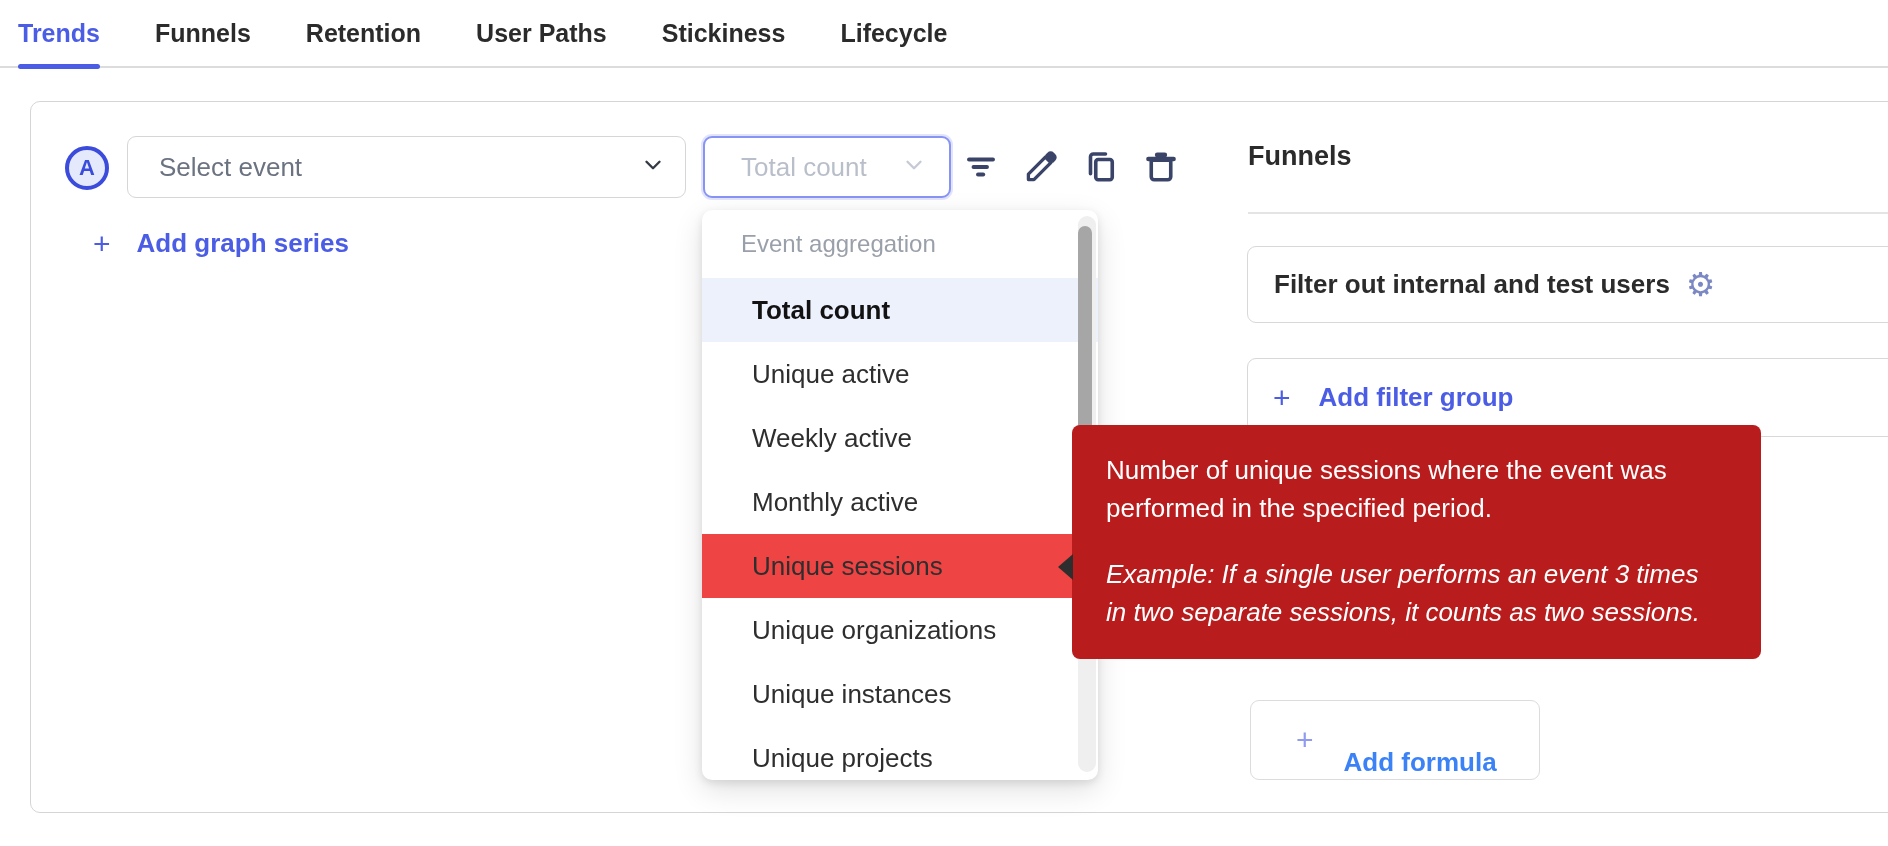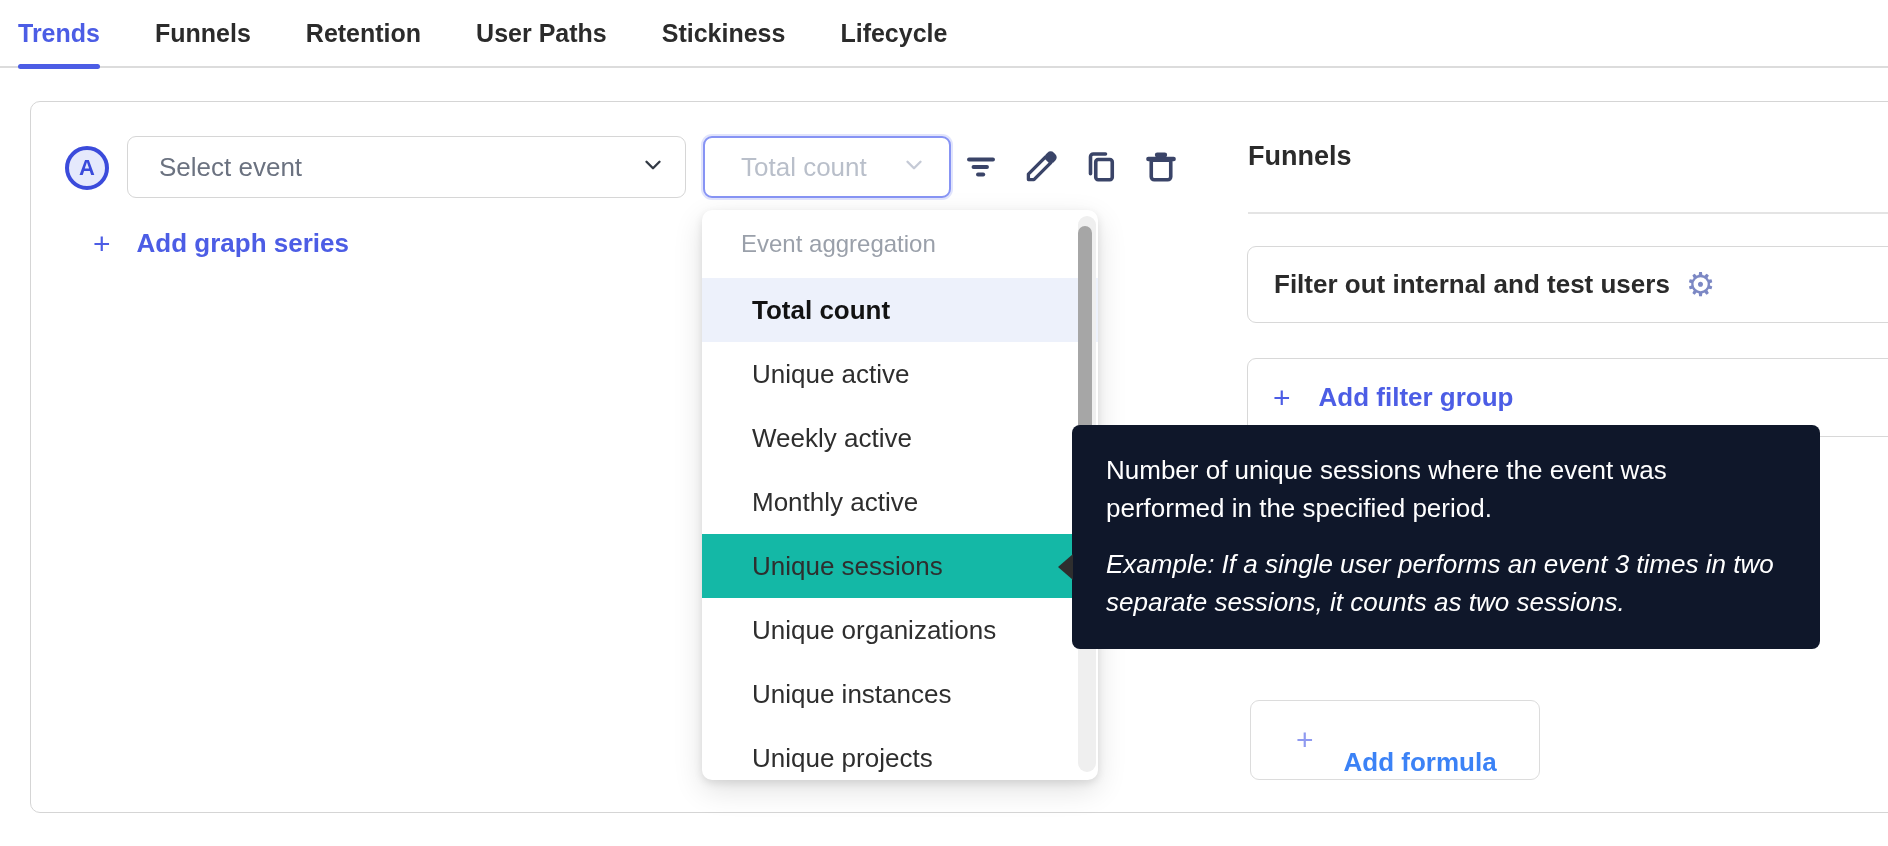--- a/index.html
+++ b/index.html
@@ -62,31 +62,31 @@
 
   
   .dropdown{position:absolute;left:702px;top:210px;width:396px;height:570px;background:#fff;
             border-radius:10px;box-shadow:0 3px 8px rgba(0,0,0,.10),0 10px 30px rgba(0,0,0,.12);
             overflow:hidden;z-index:5;}
   .dd-header{height:68px;display:flex;align-items:center;padding-left:39px;
              font-size:24px;color:#9aa0aa;box-sizing:border-box;}
   .dd-item{height:64px;display:flex;align-items:center;padding-left:50px;
            font-size:26px;color:#2e2e2e;cursor:pointer;box-sizing:border-box;}
   .dd-item.selected{background:#edf1fb;font-weight:700;color:#121212;}
-  .dd-item.hover{background:#14b8a6;}
+  .dd-item.hover{background:#ef4444;}
   .dd-track{position:absolute;right:2px;top:6px;width:18px;height:556px;
             background:#efefef;border-radius:9px;}
   .dd-thumb{position:absolute;right:4px;top:10px;width:14px;height:212px;
             background:#a6a6a6;border-radius:7px;cursor:pointer;}
 
   
-  .tooltip{position:absolute;left:1072px;top:425px;width:748px;box-sizing:border-box;
-           background:#0f172a;color:#fff;border-radius:8px;padding:26px 40px 28px 34px;
+  .tooltip{position:absolute;left:1072px;top:425px;width:689px;box-sizing:border-box;
+           background:#b91c1c;color:#fff;border-radius:8px;padding:26px 40px 28px 34px;
            font-size:26px;line-height:38px;z-index:10;}
-  .tooltip .example{margin-top:18px;font-style:italic;}
+  .tooltip .example{margin-top:28px;font-style:italic;}
   .tooltip-arrow{position:absolute;left:-14px;top:129px;width:0;height:0;
                  border-top:13px solid transparent;border-bottom:13px solid transparent;
                  border-right:15px solid #2e2e2e;}
 </style>
 </head>
 <body>
 
 <div id="page">
 
   <div class="tab-bar">

